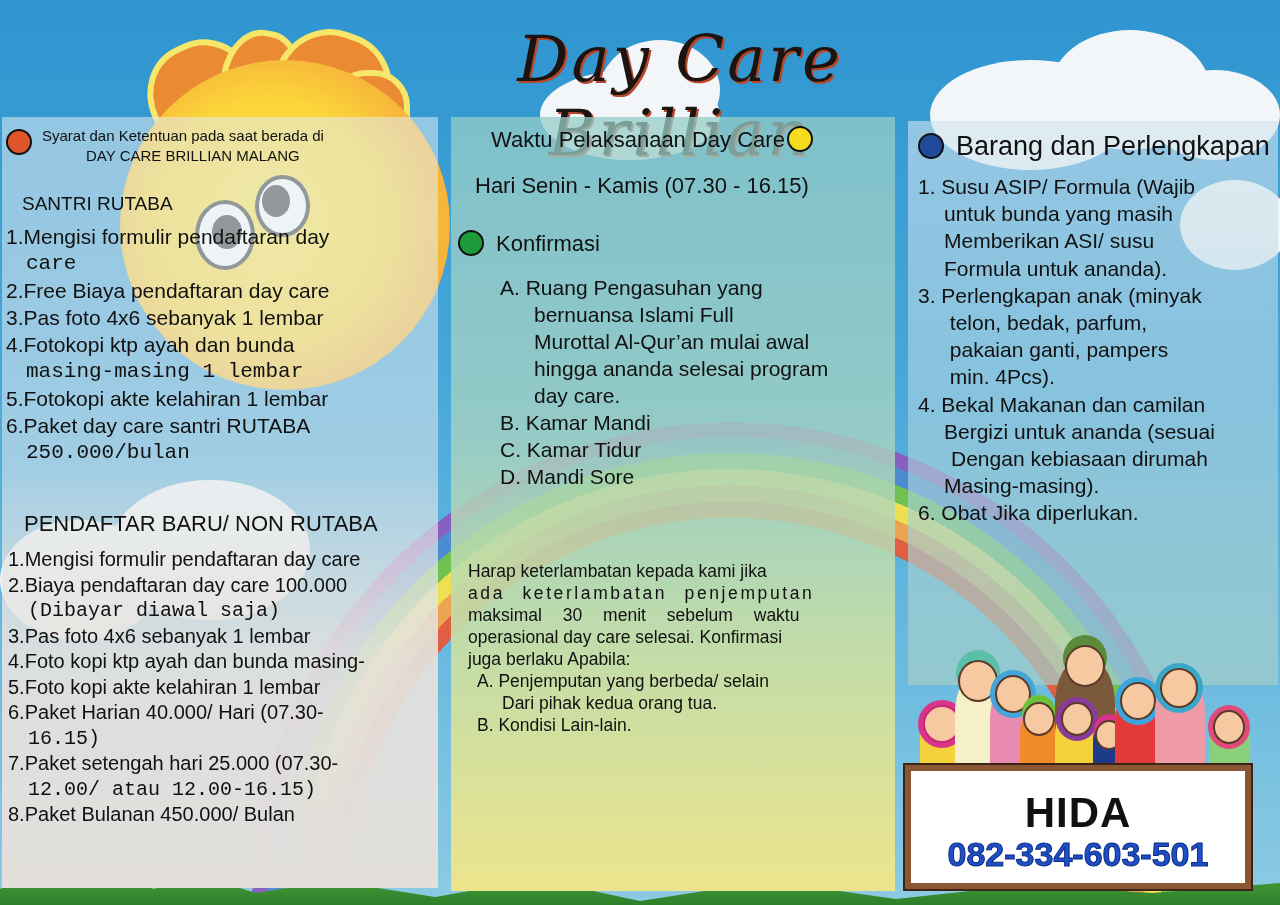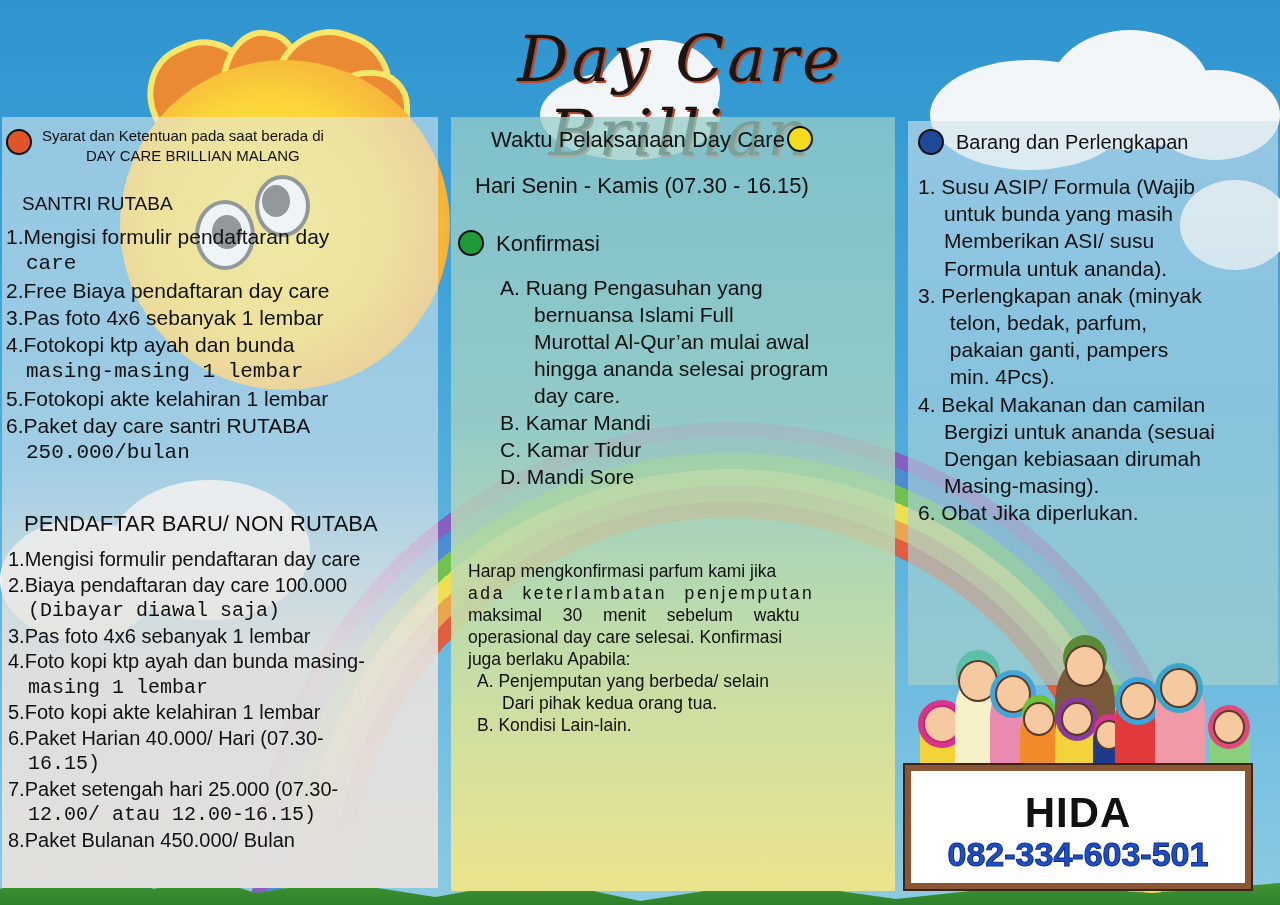--- a/index.html
+++ b/index.html
@@ -153,21 +153,21 @@
     <div class="li"><span>5.</span><span>Fotokopi akte kelahiran 1 lembar</span></div>
     <div class="li"><span>6.</span><span>Paket day care santri RUTABA</span><span class="cont">250.000/bulan</span></div>
   </div>
 
   <div class="abs" style="left:22px;top:394px;font-size:22px;">PENDAFTAR BARU/ NON RUTABA</div>
 
   <div class="abs lp-list2" style="left:6px;top:430px;">
     <div class="li"><span>1.</span><span>Mengisi formulir pendaftaran day care</span></div>
     <div class="li"><span>2.</span><span>Biaya pendaftaran day care 100.000</span><span class="cont">(Dibayar diawal saja)</span></div>
     <div class="li"><span>3.</span><span>Pas foto 4x6 sebanyak 1 lembar</span></div>
-    <div class="li"><span>4.</span><span>Foto kopi ktp ayah dan bunda masing-</span><span class="cont">masing 1 lembar</span></div>
+    <div class="li"><span>4.</span><span>Foto kopi ktp ayah dan bunda masing-</span></div>
     <div class="li"><span>5.</span><span>Foto kopi akte kelahiran 1 lembar</span></div>
     <div class="li"><span>6.</span><span>Paket Harian 40.000/ Hari (07.30-</span><span class="cont">16.15)</span></div>
     <div class="li"><span>7.</span><span>Paket setengah hari 25.000 (07.30-</span><span class="cont">12.00/ atau 12.00-16.15)</span></div>
     <div class="li"><span>8.</span><span>Paket Bulanan 450.000/ Bulan</span></div>
   </div>
 </div>
 
 <div class="panel panel-mid">
   <div class="abs mp-text" style="left:40px;top:10px;">
     <span>Waktu Pelaksanaan Day Care</span><span class="dot" style="background:#f5dc1e;margin-left:2px;margin-top:-4px;"></span>
@@ -186,57 +186,57 @@
       <div style="padding-left:34px;">hingga ananda selesai program</div>
       <div style="padding-left:34px;">day care.</div>
     </div>
     <div><span>B.</span> <span>Kamar Mandi</span></div>
     <div><span>C.</span> <span>Kamar Tidur</span></div>
     <div><span>D.</span> <span>Mandi Sore</span></div>
   </div>
 
 
   <div class="abs mp-small" style="left:17px;top:443px;width:380px;white-space:normal;">
-    <div>Harap mengkonfirmasi parfum kami jika</div>
+    <div>Harap keterlambatan kepada kami jika</div>
     <div style="letter-spacing:2.6px;word-spacing:10px;">ada keterlambatan penjemputan</div>
     <div style="word-spacing:16px;">maksimal 30 menit sebelum waktu</div>
     <div>operasional day care selesai. Konfirmasi</div>
     <div>juga berlaku Apabila:</div>
     <div style="padding-left:9px;">
       <span>A.</span> <span>Penjemputan yang berbeda/ selain</span>
       <div style="padding-left:25px;">Dari pihak kedua orang tua.</div>
     </div>
     <div style="padding-left:9px;">
       <span>B.</span> <span>Kondisi Lain-lain.</span>
     </div>
   </div>
 </div>
 
 <div class="panel panel-right">
-  <div class="abs" style="left:10px;top:10px;font-size:20px;">
+  <div class="abs" style="left:10px;top:10px;font-size:27px;">
     <span class="dot" style="background:#1f4a9a;margin-right:12px;margin-top:-4px;"></span><span>Barang dan Perlengkapan</span>
   </div>
 
   <div class="abs rp-list" style="left:10px;top:52px;">
     <div>
       <span>1.</span> <span>Susu ASIP/ Formula (Wajib</span>
       <div style="padding-left:26px;">untuk bunda yang masih</div>
       <div style="padding-left:26px;">Memberikan ASI/ susu</div>
       <div style="padding-left:26px;">Formula untuk ananda).</div>
     </div>
     <div>
       <span>3.</span> <span>Perlengkapan anak (minyak</span>
       <div style="padding-left:26px;white-space:pre;"> telon, bedak, parfum,</div>
       <div style="padding-left:26px;white-space:pre;"> pakaian ganti, pampers</div>
       <div style="padding-left:26px;white-space:pre;"> min. 4Pcs).</div>
     </div>
     <div>
       <span>4.</span> <span>Bekal Makanan dan camilan</span>
       <div style="padding-left:26px;">Bergizi untuk ananda (sesuai</div>
-      <div style="padding-left:26px;">Dengan kebiasaan dirumah</div>
+      <div style="padding-left:26px;text-align:center;">Dengan kebiasaan dirumah</div>
       <div style="padding-left:26px;">Masing-masing).</div>
     </div>
     <div>
       <span>6.</span> <span>Obat Jika diperlukan.</span>
     </div>
   </div>
 </div>
 
 <div class="family">
   <div class="person" style="left:5px;width:45px;height:60px;background:#f4d23a;"></div>

